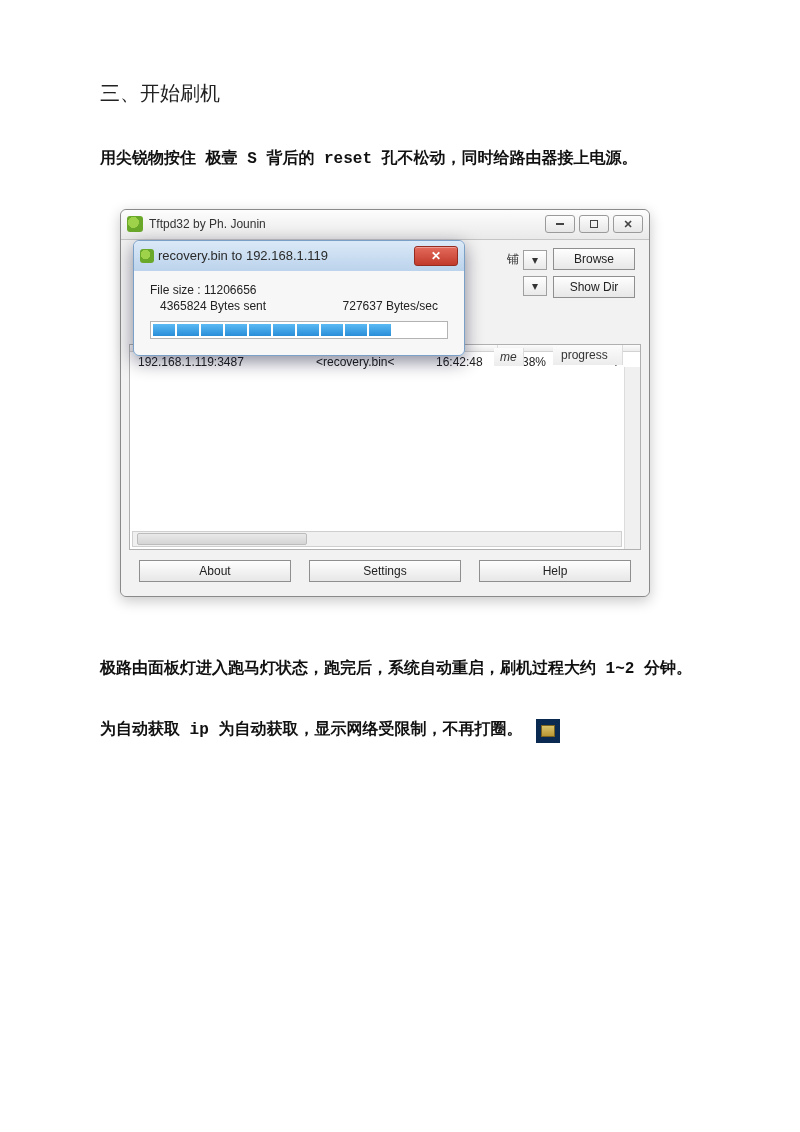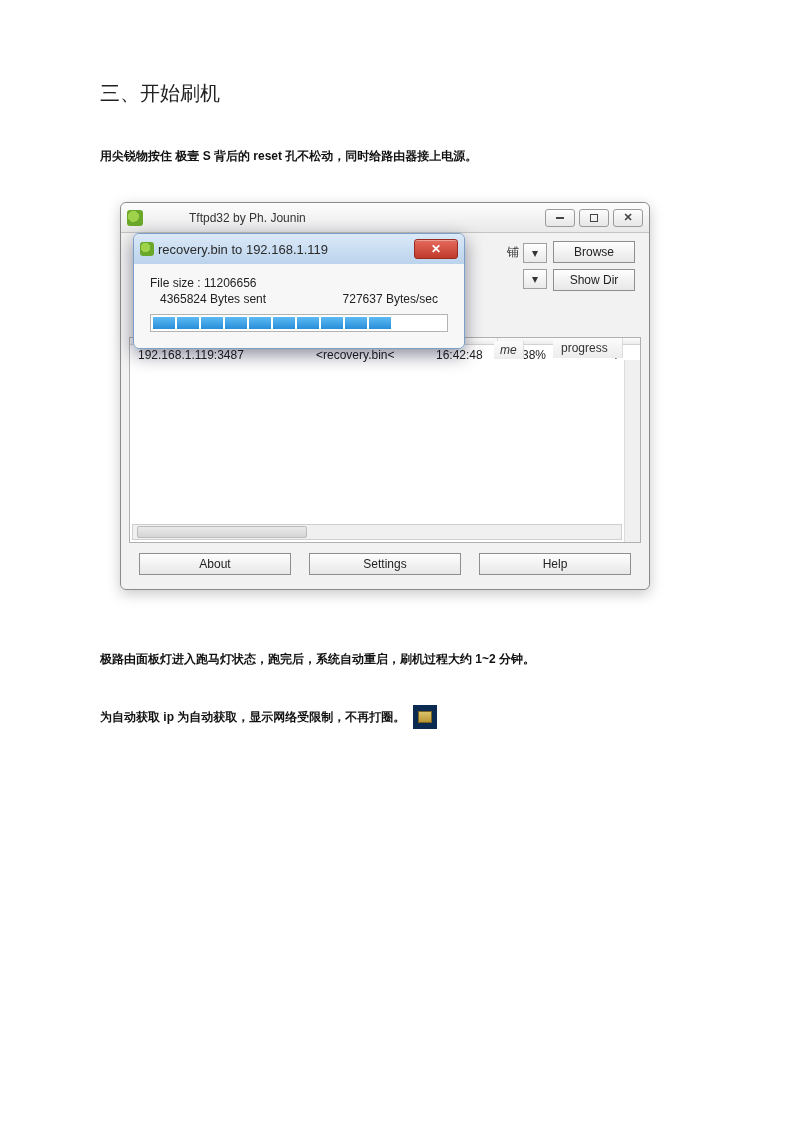--- a/index.html
+++ b/index.html
@@ -15,25 +15,26 @@
   .page {
     padding: 80px 100px 0 100px;
   }
   .heading {
     font-size: 20px;
     color: #222;
     margin: 0 0 40px 0;
     font-weight: 400;
   }
   .para {
-    font-size: 12px;
+    font-size: 16px;
     font-weight: 700;
     color: #111;
     margin: 0 0 36px 0;
     line-height: 1.6;
+    font-family: Liberation Mono, monospace;
   }
   .para-inline {
     display: inline-block;
     vertical-align: middle;
   }
 
   
   .win {
     width: 530px;
     margin-left: 20px;
@@ -57,21 +58,21 @@
   }
   .titlebar .icon {
     width: 16px; height: 16px; margin-right: 6px;
   }
   .tftp-icon {
     display: inline-block;
     width: 16px; height: 16px;
     background: radial-gradient(circle at 40% 40%, #9ed24a 0 40%, #6aa82a 41% 100%);
     border-radius: 3px;
   }
-  .titlebar-title { flex: 1; color: #333; margin-left: 40px; }
+  .titlebar-title { flex: 1; color: #333; }
   .winbtns { display: flex; gap: 4px; }
   .winbtn {
     width: 30px; height: 18px;
     border: 1px solid #9a9a9a;
     border-radius: 3px;
     background: linear-gradient(#fdfdfd,#e6e6e6);
     display: flex; align-items: center; justify-content: center;
     font-size: 11px; color: #444;
     cursor: default;
   }

